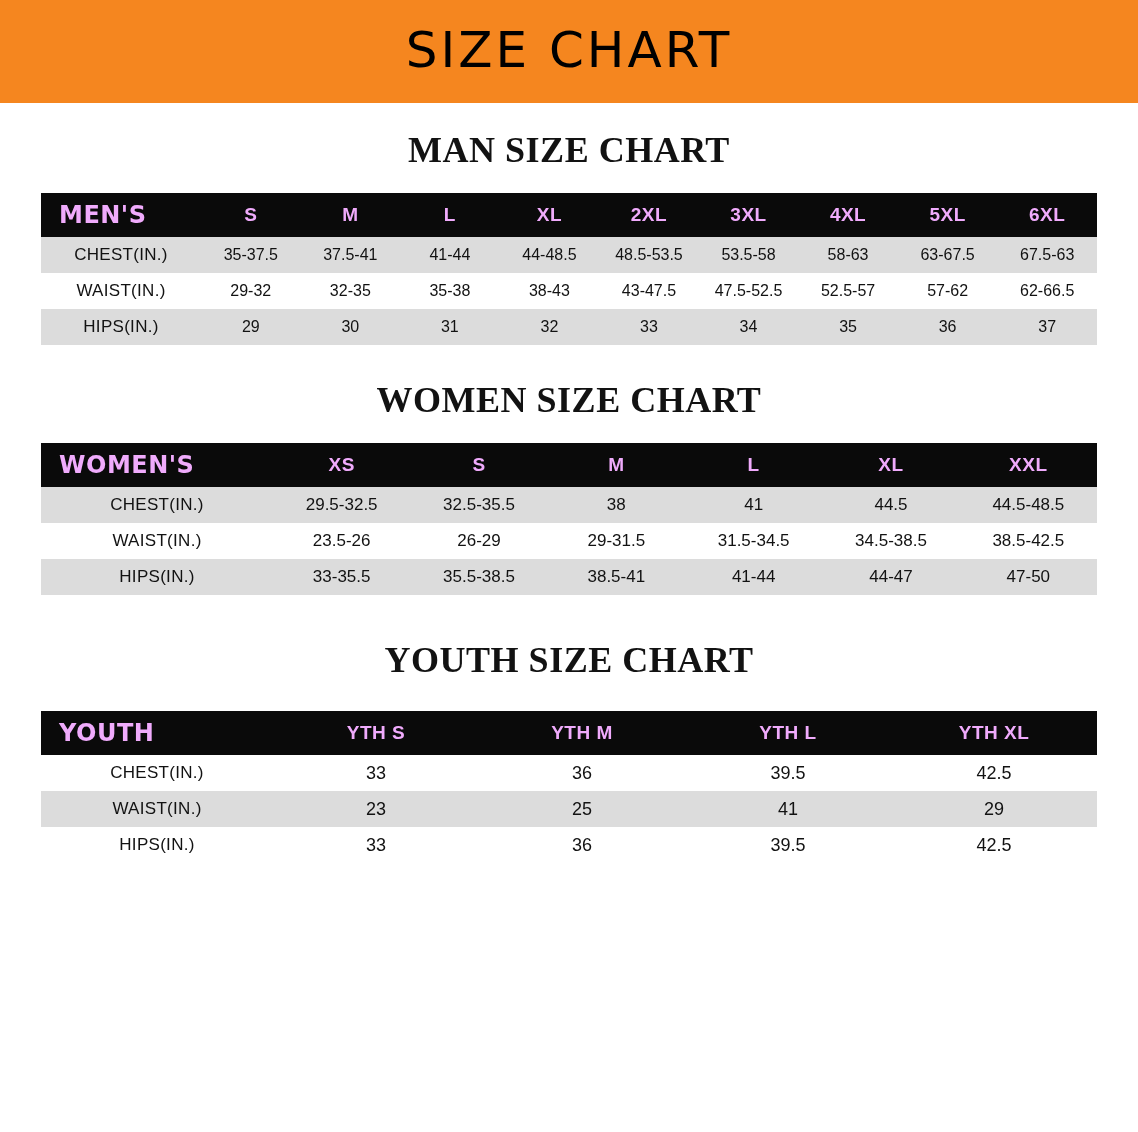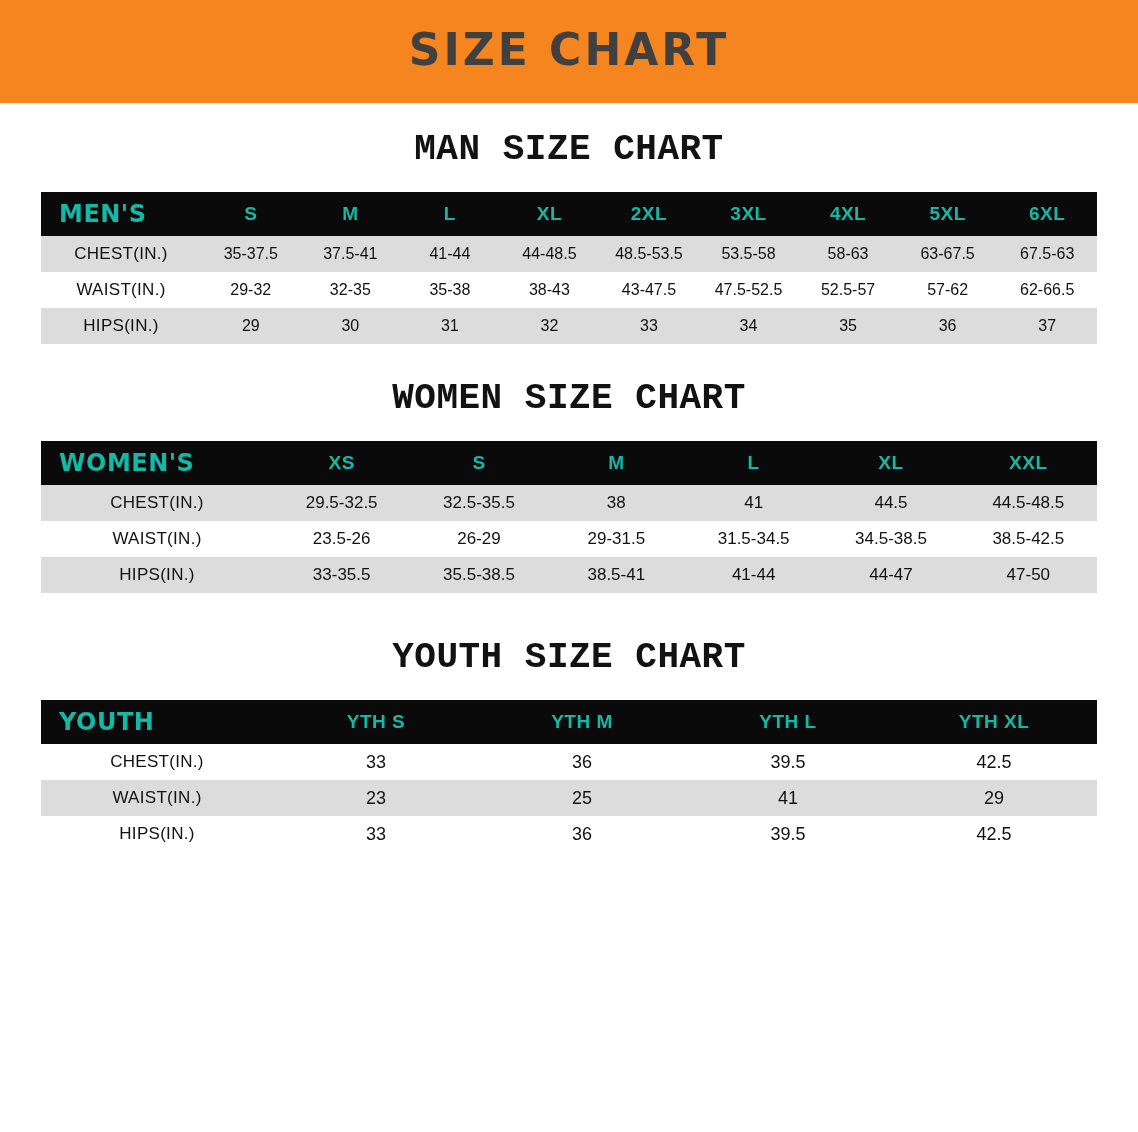--- a/index.html
+++ b/index.html
@@ -20,69 +20,69 @@
   .banner {
     width: 100%;
     height: 103px;
     background: #f5861f;
     display: flex;
     align-items: center;
     justify-content: center;
   }
   .banner-title {
     font-family: "DejaVu Sans", sans-serif;
-    font-weight: bold;
-    font-size: 44px;
+    font-weight: normal;
+    font-size: 50px;
     letter-spacing: 3px;
-    color: #404040;
+    color: #000000;
     line-height: 1;
     margin-top: -4px;
   }
 
   
   .section-heading {
     text-align: center;
-    font-family: Liberation Mono, monospace;
+    font-family: Liberation Serif, serif;
     font-weight: bold;
     font-size: 36px;
     color: #121212;
     letter-spacing: 0.5px;
   }
   .h-man   { margin-top: 26px; }
   .h-women { margin-top: 34px; }
   .h-youth { margin-top: 44px; }
 
   
   .table-wrap {
     margin: 0 auto;
     width: 1056px;
   }
   .man-wrap    { margin-top: 22px; }
   .women-wrap  { margin-top: 22px; }
-  .youth-wrap  { margin-top: 22px; }
+  .youth-wrap  { margin-top: 30px; }
 
   table.sz {
     width: 100%;
     border-collapse: collapse;
     table-layout: fixed;
   }
   table.sz th, table.sz td {
     text-align: center;
     font-family: "Liberation Sans", sans-serif;
     color: #121212;
     font-size: 17px;
     padding: 0;
   }
 
   
   table.sz thead tr {
     background: #0a0a0a;
   }
   table.sz thead th {
-    color: #14b8a6;
+    color: #f0abfc;
     height: 44px;
     font-size: 19px;
     font-weight: bold;
     letter-spacing: 0.5px;
     vertical-align: middle;
   }
   table.sz thead th.rowlabel {
     text-align: left;
     padding-left: 18px;
     font-family: "DejaVu Sans", sans-serif;

